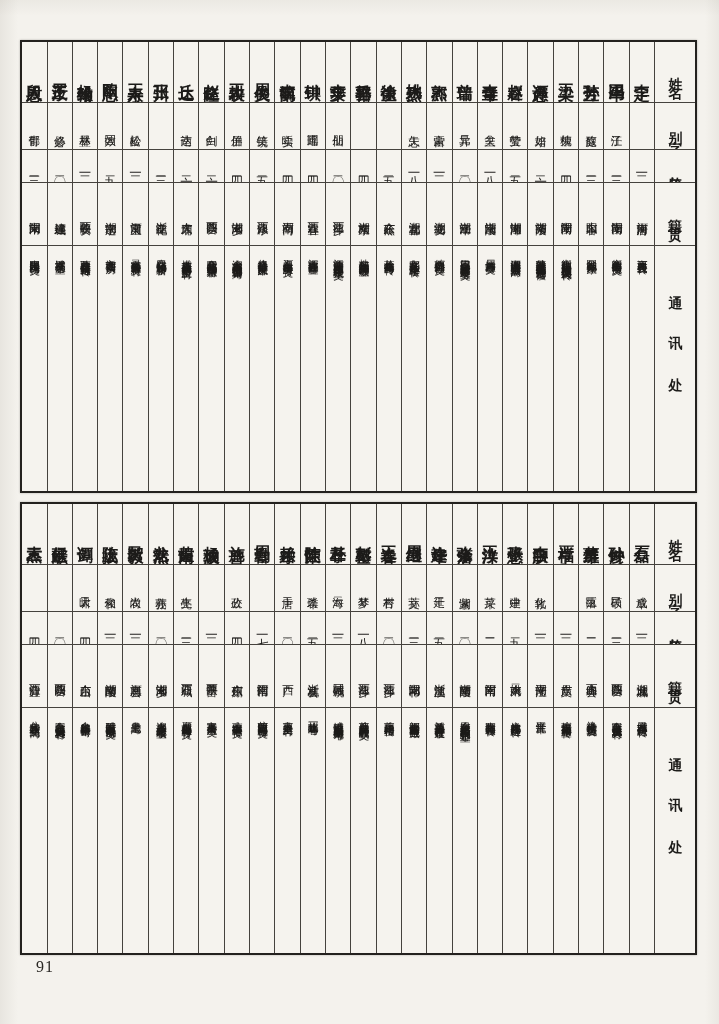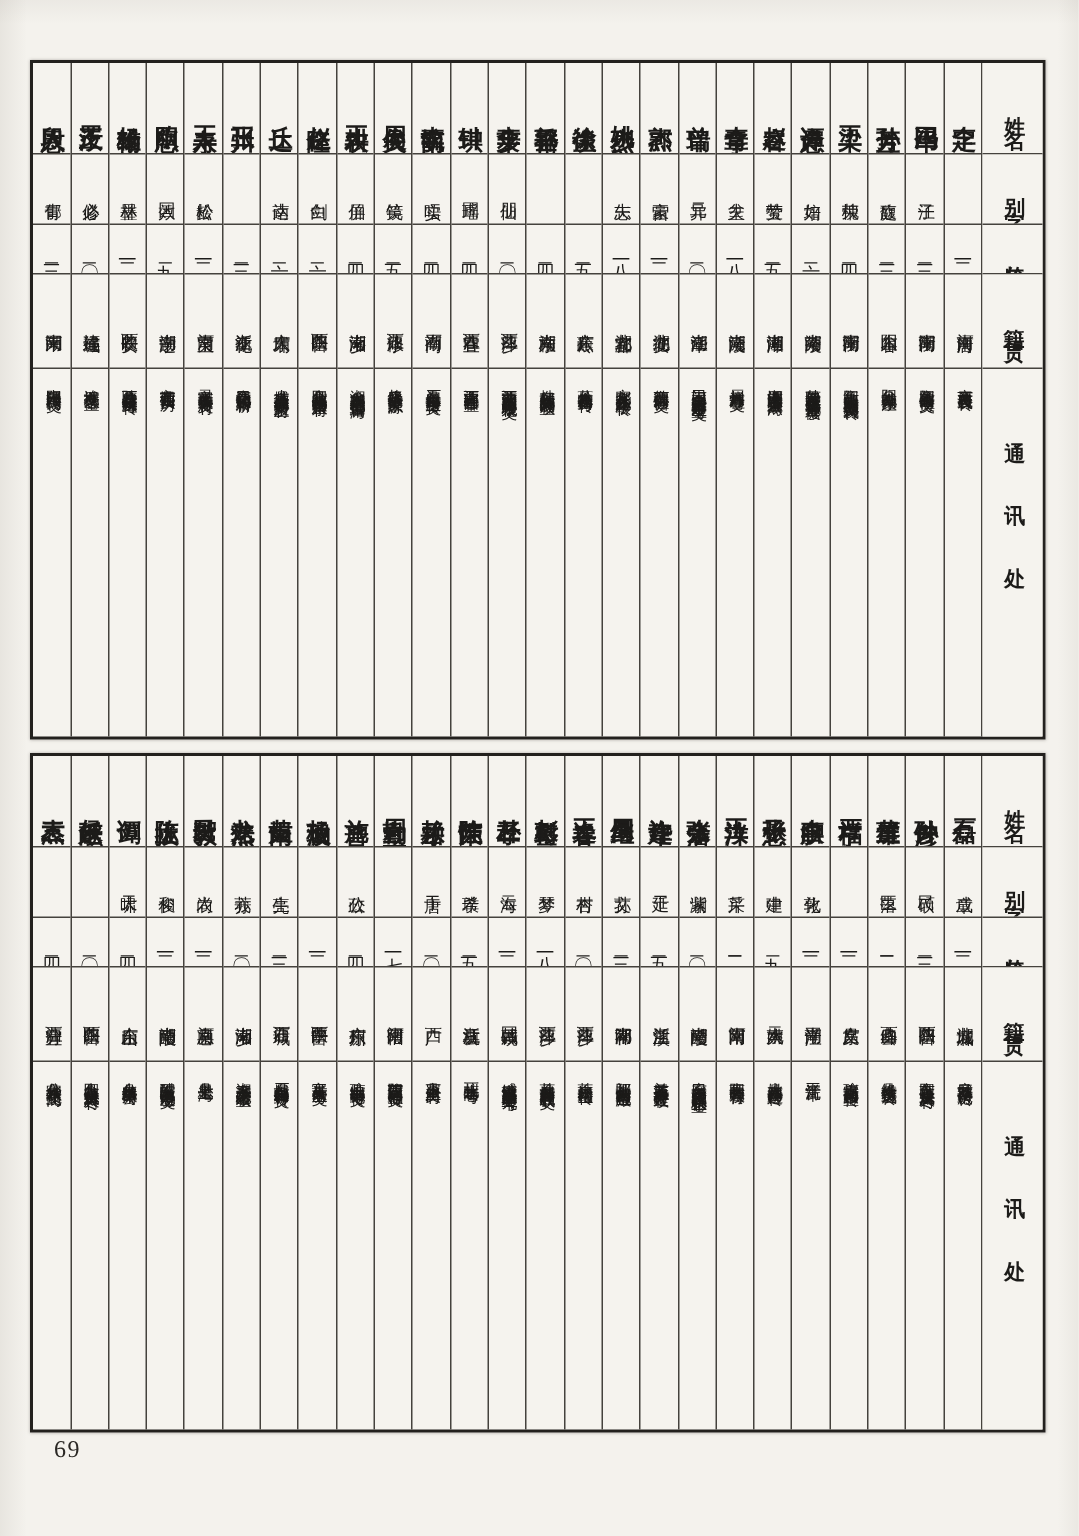--- a/index.html
+++ b/index.html
@@ -1001,13 +1001,13 @@
           </div>
     <div class="cell c-address">
             <span class="v">分宜县华农馆转交小北门</span>
           </div>
   </div>
 </div>
   </div>
 
 </div>
 
-<div class="page-number">69</div>
+<div class="page-number">91</div>
 
 </body></html>

